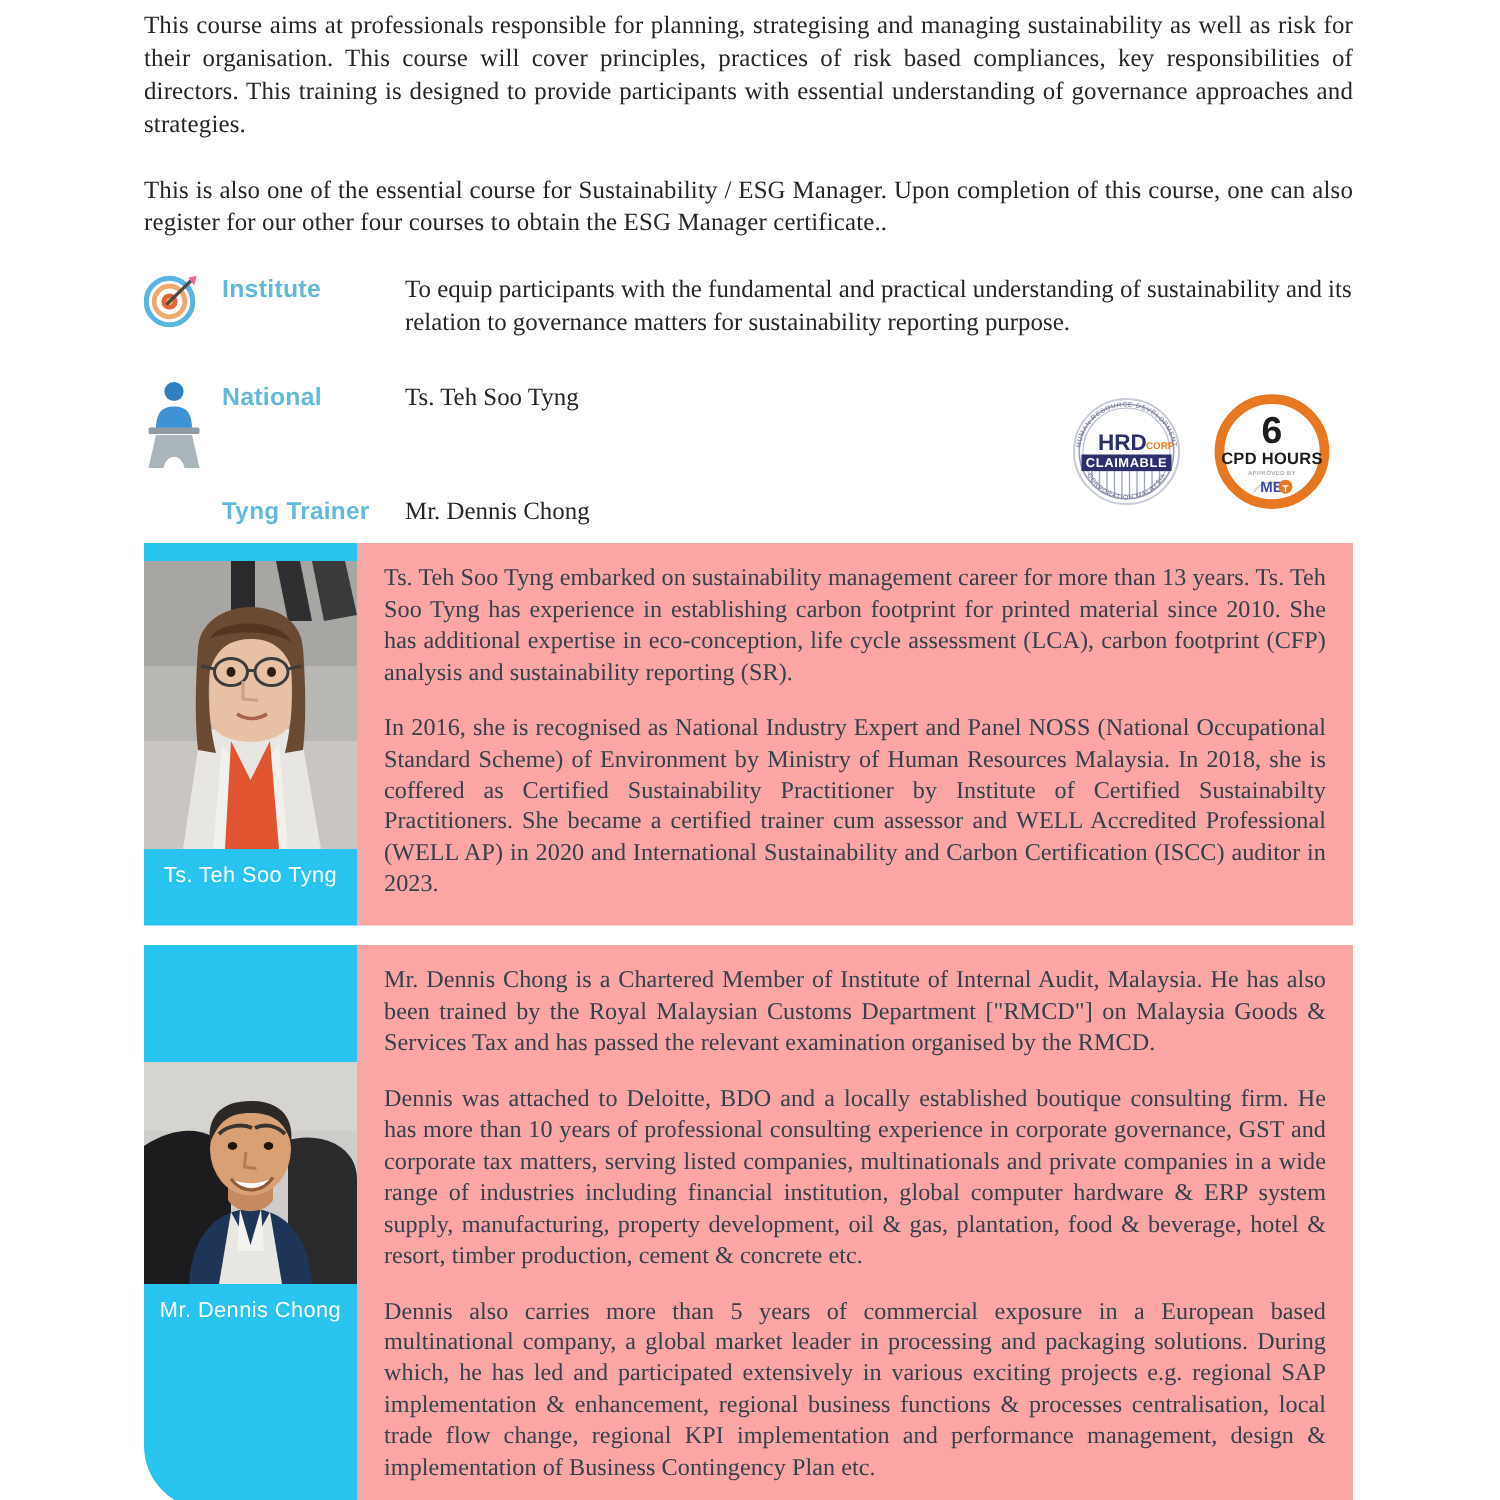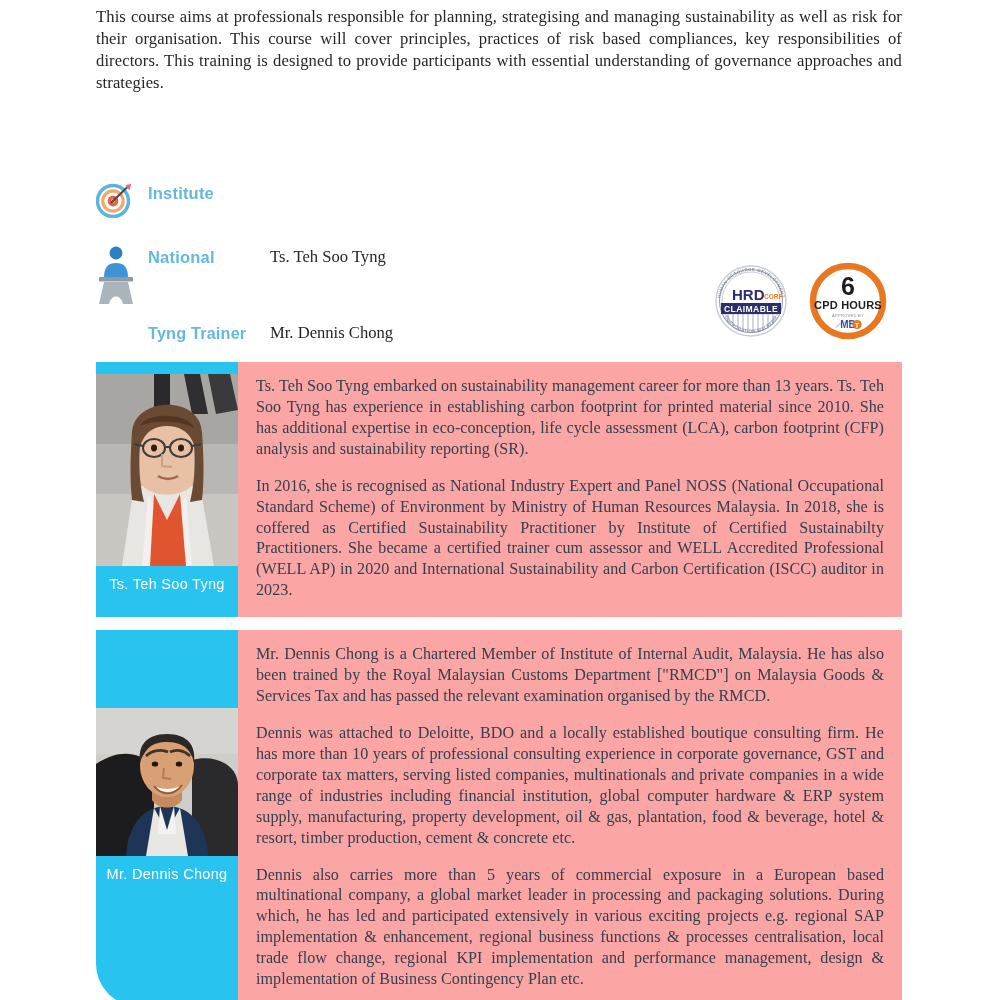--- a/index.html
+++ b/index.html
@@ -177,20 +177,21 @@
   
   .portrait { position:absolute; inset:0; }
 </style>
 </head>
 <body>
 
 <div class="page">
 
   <div class="intro">
     <p>This course aims at professionals responsible for planning, strategising and managing sustainability as well as risk for their organisation. This course will cover principles, practices of risk based compliances, key responsibilities of directors. This training is designed to provide participants with essential understanding of governance approaches and strategies.</p>
+    <p>This is also one of the essential course for Sustainability / ESG Manager. Upon completion of this course, one can also register for our other four courses to obtain the ESG Manager certificate..</p>
   </div>
 
   <div class="meta-block">
 
     <div class="meta-row row-objective">
       <div class="meta-icon-col">
         <div class="icon-target">
           <svg width="36" height="36" viewBox="0 0 36 36" aria-hidden="true">
             <circle cx="17" cy="19" r="15.5" fill="none" stroke="#5ab4e0" stroke-width="3.4"></circle>
             <circle cx="17" cy="19" r="11.5" fill="#ffffff"></circle>
@@ -198,20 +199,21 @@
             <circle cx="17" cy="19" r="6.4" fill="#ffffff"></circle>
             <circle cx="17" cy="19" r="5.4" fill="#e8643c"></circle>
             <circle cx="17" cy="19" r="2.1" fill="#f4c542"></circle>
             <line x1="15.5" y1="20.5" x2="31" y2="5.5" stroke="#4a4a4a" stroke-width="2.1" stroke-linecap="round"></line>
             <polygon points="29.5,3 35,2 33.5,8" fill="#ef6a8c"></polygon>
             <polygon points="30.5,4.5 35,2 33.5,8" fill="#f06292"></polygon>
           </svg>
         </div>
       </div>
       <div class="meta-label">Institute</div>
+      <div class="meta-value">To equip participants with the fundamental and practical understanding of sustainability and its relation to governance matters for sustainability reporting purpose.</div>
     </div>
 
     <div class="meta-row row-trainer">
       <div class="meta-icon-col">
         <div class="icon-trainer">
           <svg width="44" height="62" viewBox="0 0 44 62" aria-hidden="true">
             <circle cx="20" cy="9" r="6.4" fill="#2d7fc1"></circle>
             <path d="M8 34 C8 23 12 19 20 19 C28 19 32 23 32 34 Z" fill="#3d93d6"></path>
             <rect x="3" y="33" width="34" height="4.4" rx="1.2" fill="#8f9ba4"></rect>
             <path d="M8 38 L32 38 L37 60 L3 60 Z" fill="#a9b4bb"></path>

